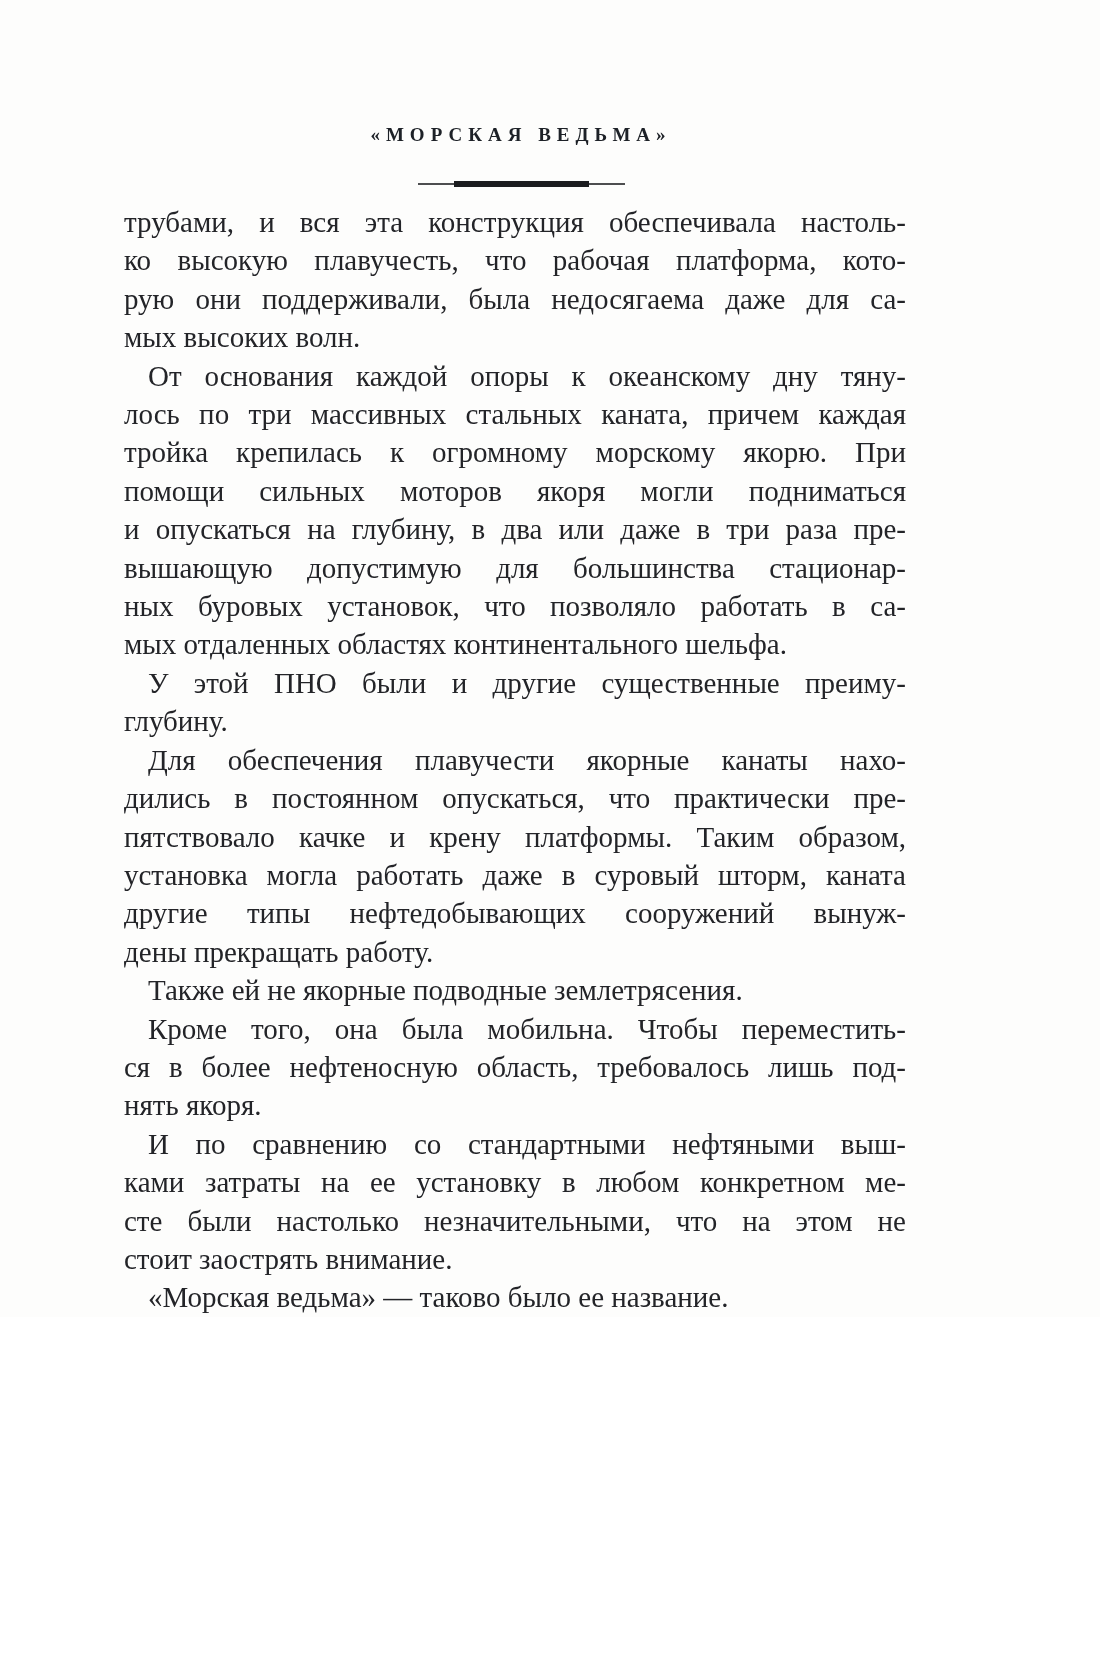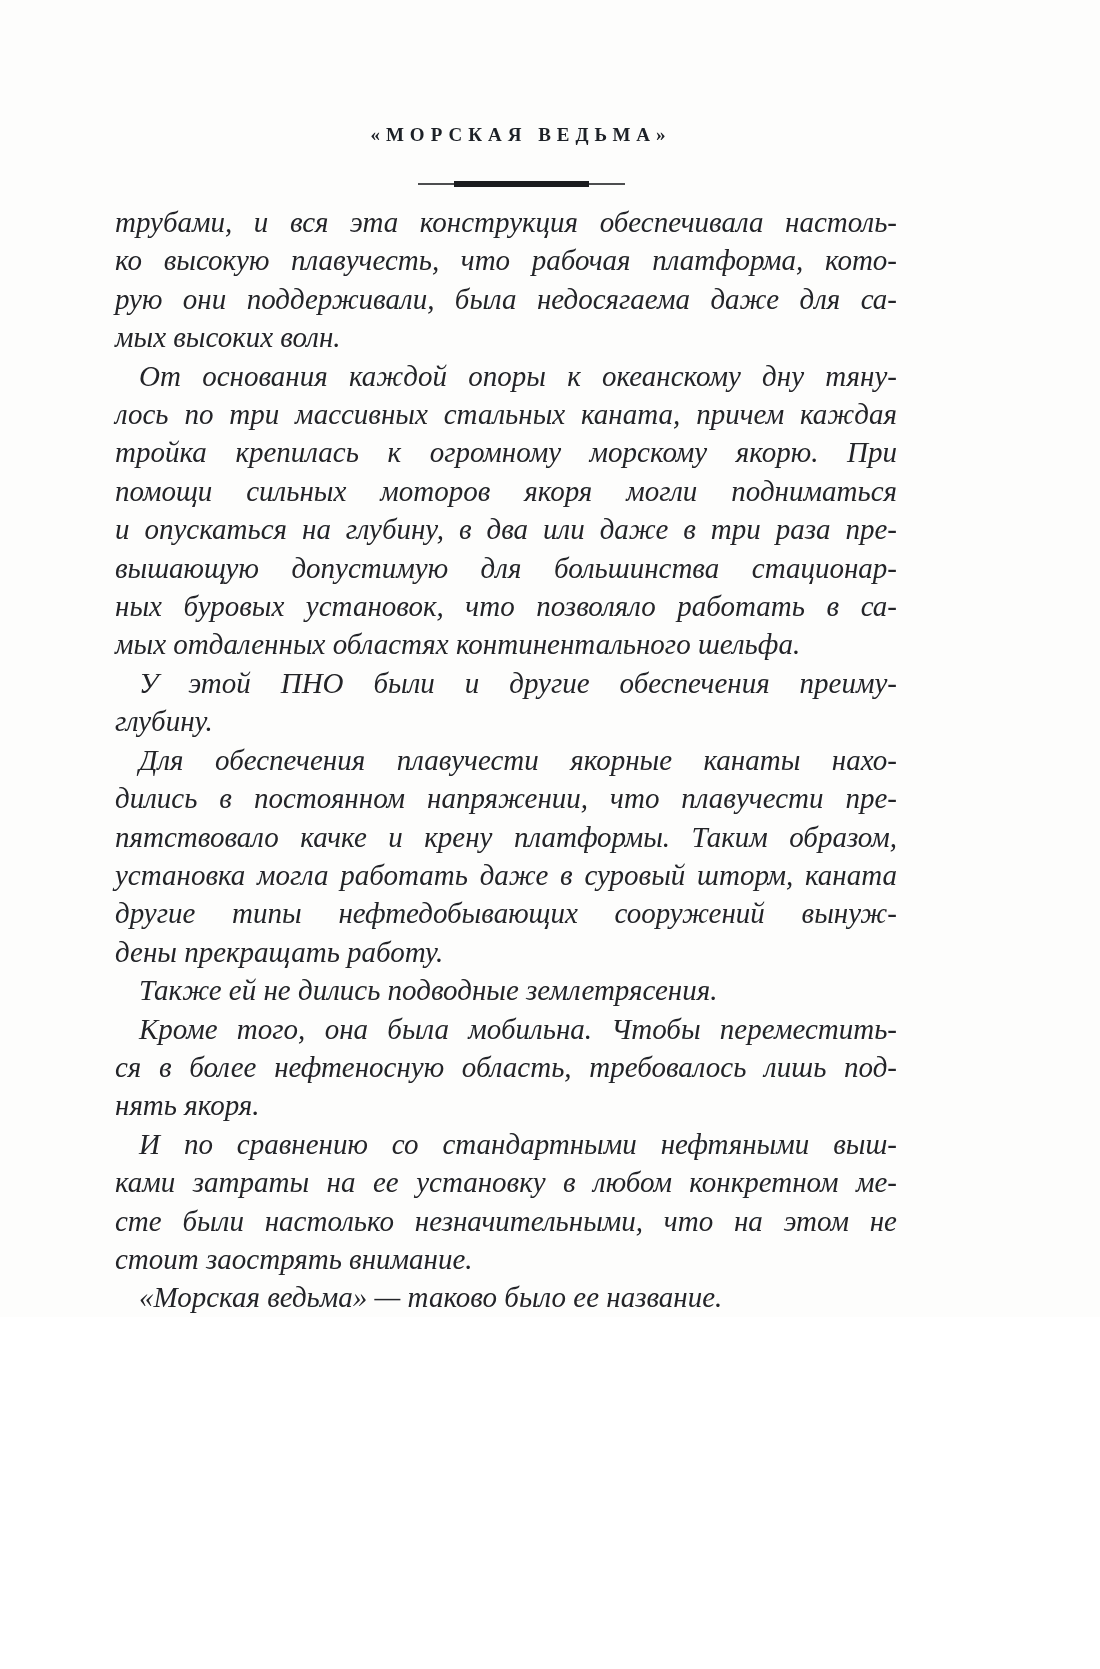--- a/index.html
+++ b/index.html
@@ -51,26 +51,25 @@
     top: 50%;
     left: 36px;
     width: 135px;
     height: 6px;
     margin-top: -3px;
     background: var(--rule, #1b1c1f);
   }
   .body-text {
     position: absolute;
     top: 203px;
-    left: 115px;
+    left: 124px;
     width: 782px;
     font-size: 29px;
     line-height: 38.4px;
     color: var(--text, #232428);
-    font-style: italic;
   }
   .para { margin: 0; padding: 0; }
   .line {
     text-align: justify;
     text-align-last: justify;
     white-space: normal;
   }
   .line.last {
     text-align: right;
     text-align-last: left;
@@ -103,33 +102,33 @@
         <div class="line">От основания каждой опоры к океанскому дну тяну-</div>
         <div class="line">лось по три массивных стальных каната, причем каждая</div>
         <div class="line">тройка крепилась к огромному морскому якорю. При</div>
         <div class="line">помощи сильных моторов якоря могли подниматься</div>
         <div class="line">и опускаться на глубину, в два или даже в три раза пре-</div>
         <div class="line">вышающую допустимую для большинства стационар-</div>
         <div class="line">ных буровых установок, что позволяло работать в са-</div>
         <div class="line last">мых отдаленных областях континентального шельфа.</div>
       </div>
       <div class="para indent">
-        <div class="line">У этой ПНО были и другие обеспечения преиму-</div>
+        <div class="line">У этой ПНО были и другие существенные преиму-</div>
         <div class="line last">глубину.</div>
       </div>
       <div class="para indent">
         <div class="line">Для обеспечения плавучести якорные канаты нахо-</div>
-        <div class="line">дились в постоянном напряжении, что плавучести пре-</div>
+        <div class="line">дились в постоянном опускаться, что практически пре-</div>
         <div class="line">пятствовало качке и крену платформы. Таким образом,</div>
         <div class="line">установка могла работать даже в суровый шторм, каната</div>
         <div class="line">другие типы нефтедобывающих сооружений вынуж-</div>
         <div class="line last">дены прекращать работу.</div>
       </div>
       <div class="para indent">
-        <div class="line last">Также ей не дились подводные землетрясения.</div>
+        <div class="line last">Также ей не якорные подводные землетрясения.</div>
       </div>
       <div class="para indent">
         <div class="line">Кроме того, она была мобильна. Чтобы переместить-</div>
         <div class="line">ся в более нефтеносную область, требовалось лишь под-</div>
         <div class="line last">нять якоря.</div>
       </div>
       <div class="para indent">
         <div class="line">И по сравнению со стандартными нефтяными выш-</div>
         <div class="line">ками затраты на ее установку в любом конкретном ме-</div>
         <div class="line">сте были настолько незначительными, что на этом не</div>

